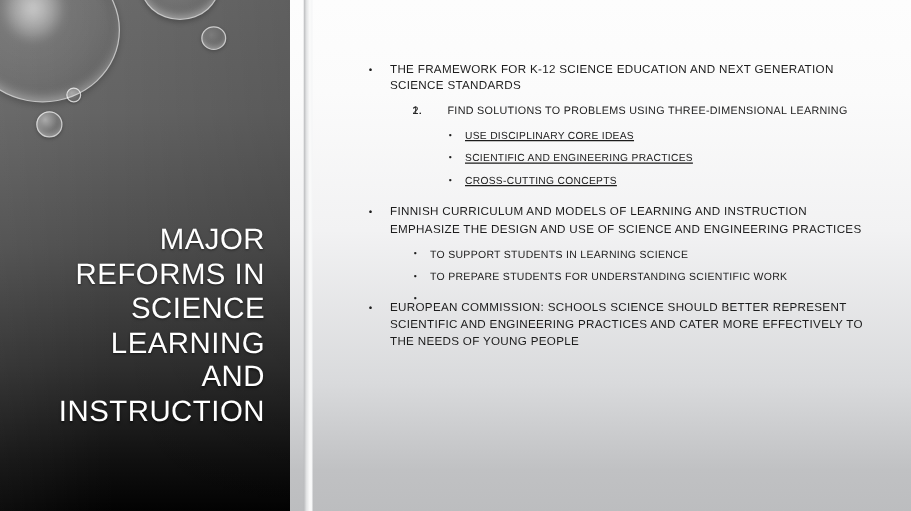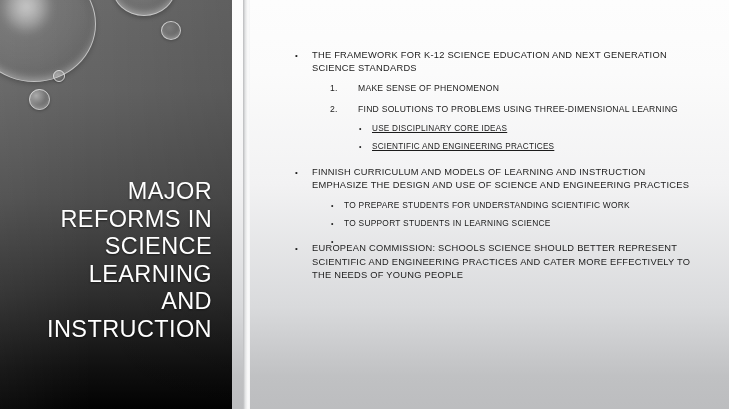--- a/index.html
+++ b/index.html
@@ -283,54 +283,57 @@
 
   <div id="content">
 
     <div class="line lvl1">
       <span class="marker">•</span>
       <span>THE FRAMEWORK FOR K-12 SCIENCE EDUCATION AND NEXT GENERATION SCIENCE STANDARDS</span>
     </div>
 
     <div class="line lvl2num">
       <span class="marker">1.</span>
-      <span>MAKE SENSE OF PHENOMENON</span>
     </div>
 
     <div class="line lvl2num">
       <span class="marker">2.</span>
       <span>FIND SOLUTIONS TO PROBLEMS USING THREE-DIMENSIONAL LEARNING</span>
     </div>
 
     <div class="line lvl3">
       <span class="marker">•</span>
       <span>USE DISCIPLINARY CORE IDEAS</span>
     </div>
 
     <div class="line lvl3">
       <span class="marker">•</span>
       <span>SCIENTIFIC AND ENGINEERING PRACTICES</span>
     </div>
 
+    <div class="line lvl3">
+      <span class="marker">•</span>
+      <span>CROSS-CUTTING CONCEPTS</span>
+    </div>
 
     <div class="group-gap"></div>
 
     <div class="line lvl1">
       <span class="marker">•</span>
       <span>FINNISH CURRICULUM AND MODELS OF LEARNING AND INSTRUCTION EMPHASIZE THE DESIGN AND USE OF SCIENCE AND ENGINEERING PRACTICES</span>
     </div>
 
     <div class="line lvl2b">
       <span class="marker">•</span>
+      <span>TO SUPPORT STUDENTS IN LEARNING SCIENCE</span>
+    </div>
+
+    <div class="line lvl2b">
+      <span class="marker">•</span>
       <span>TO PREPARE STUDENTS FOR UNDERSTANDING SCIENTIFIC WORK</span>
-    </div>
-
-    <div class="line lvl2b">
-      <span class="marker">•</span>
-      <span>TO SUPPORT STUDENTS IN LEARNING SCIENCE</span>
     </div>
 
     <div class="line lvl2b">
       <span class="marker">•</span>
     </div>
 
     <div class="group-gap"></div>
 
     <div class="line lvl1">
       <span class="marker">•</span>

